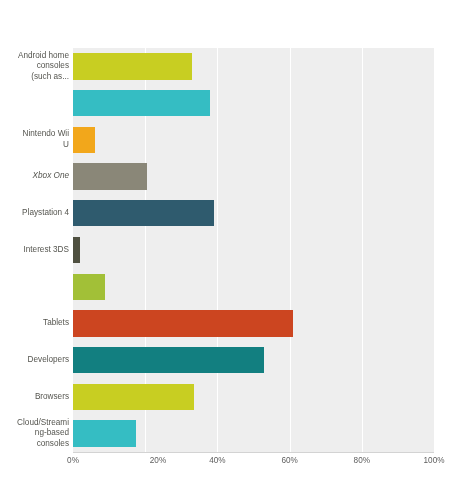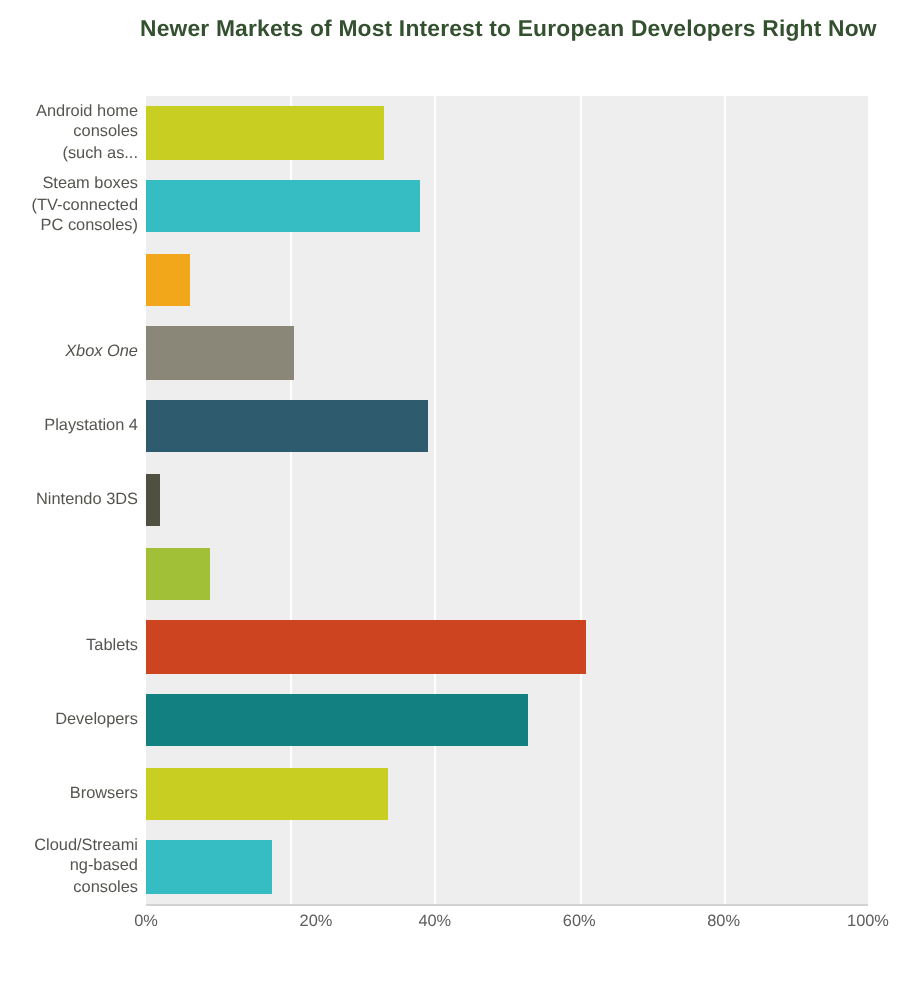--- a/index.html
+++ b/index.html
@@ -104,32 +104,30 @@
     color: #5d5d5d;
     transform: translateX(-50%);
     white-space: nowrap;
   }
 </style>
 </head>
 <body>
 
 <div id="chart-card">
 
-  <div id="chart-title">Newer Markets of Most Interest to European Developers Right Now</div>
 
   <div id="cat-labels">
       <div class="cat-label" style="top: 2.61364px;">Android home
 consoles
 (such as...</div>
-      <div class="cat-label" style="top: 39.3409px;">Steam boxes
-(TV-connected
-PC consoles)</div>
+      <div class="cat-label" style="top: 81.3182px;">Nintendo Wii
+U</div>
       <div class="cat-label" style="top: 123.295px; font-style: italic;">Xbox One</div>
       <div class="cat-label" style="top: 160.023px;">Playstation 4</div>
-      <div class="cat-label" style="top: 196.75px;">Nintendo 3DS</div>
+      <div class="cat-label" style="top: 196.75px;">Interest 3DS</div>
       <div class="cat-label" style="top: 270.205px;">Tablets</div>
       <div class="cat-label" style="top: 306.932px;">Developers</div>
       <div class="cat-label" style="top: 343.659px; text-align: right;">Browsers</div>
       <div class="cat-label" style="top: 369.886px;">Cloud/Streami
 ng-based
 consoles</div>
     </div>
 
   <div id="plot-wrap">
     <div id="plot-area"></div>

